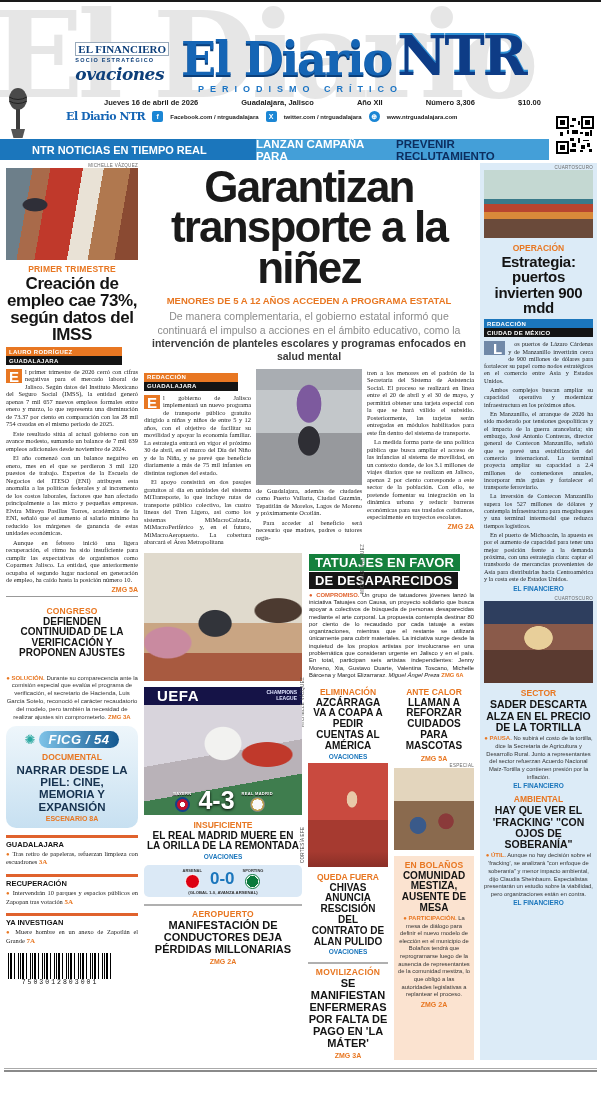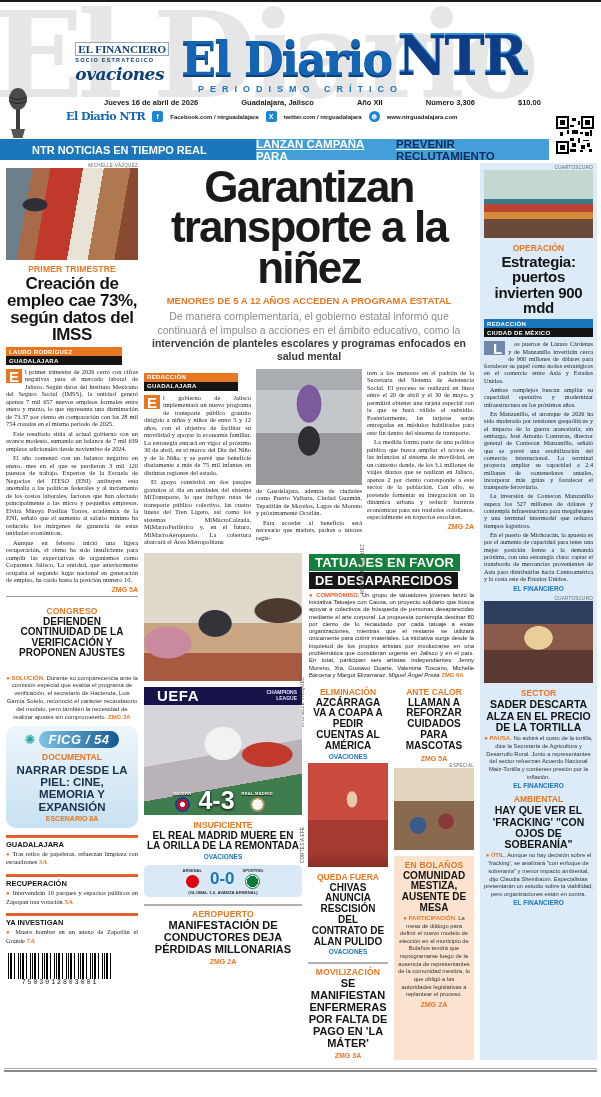--- a/index.html
+++ b/index.html
@@ -32,21 +32,21 @@
         justify-content:center; font-size:7px; font-weight:bold; border-radius:2px; flex:0 0 auto; }
   .si.globe { border-radius:50%; }
   .mic { position:absolute; left:6px; top:86px; z-index:3; }
   .qr { position:absolute; right:5px; top:112px; z-index:5; background:#fff; padding:2px; }
 
   
   .banners { display:flex; height:21px; margin-top:1px; }
   .banner-left { background:#1b76bc; color:#fff; font-weight:bold; font-size:11px; display:flex;
                  align-items:center; padding:0 10px 0 32px; width:256px;text-align:right; }
   .banner-right { background:#449fd8; color:#fff; flex:1; display:flex; align-items:center;
-                  justify-content:center; font-weight:bold; font-size:11.5px; margin-right:52px; gap:4px;text-decoration:underline; }
+                  justify-content:center; font-weight:bold; font-size:11.5px; margin-right:52px; gap:4px; }
   .banner-right .emph { color:#0c2d5e; }
 
   
   .content { display:flex; gap:6px; padding:3px 4px 0 6px; align-items:stretch; }
   .col-left { width:132px; flex:0 0 auto; }
   .col-center { width:330px; flex:0 0 auto; }
   .col-right { width:117px; flex:0 0 auto; background:#dcebf7; padding:2px 4px 4px; }
 
   .credit-line { font-size:4.5px; color:#666; text-align:right; letter-spacing:0.3px; }
   .photo { width:100%; position:relative; }

